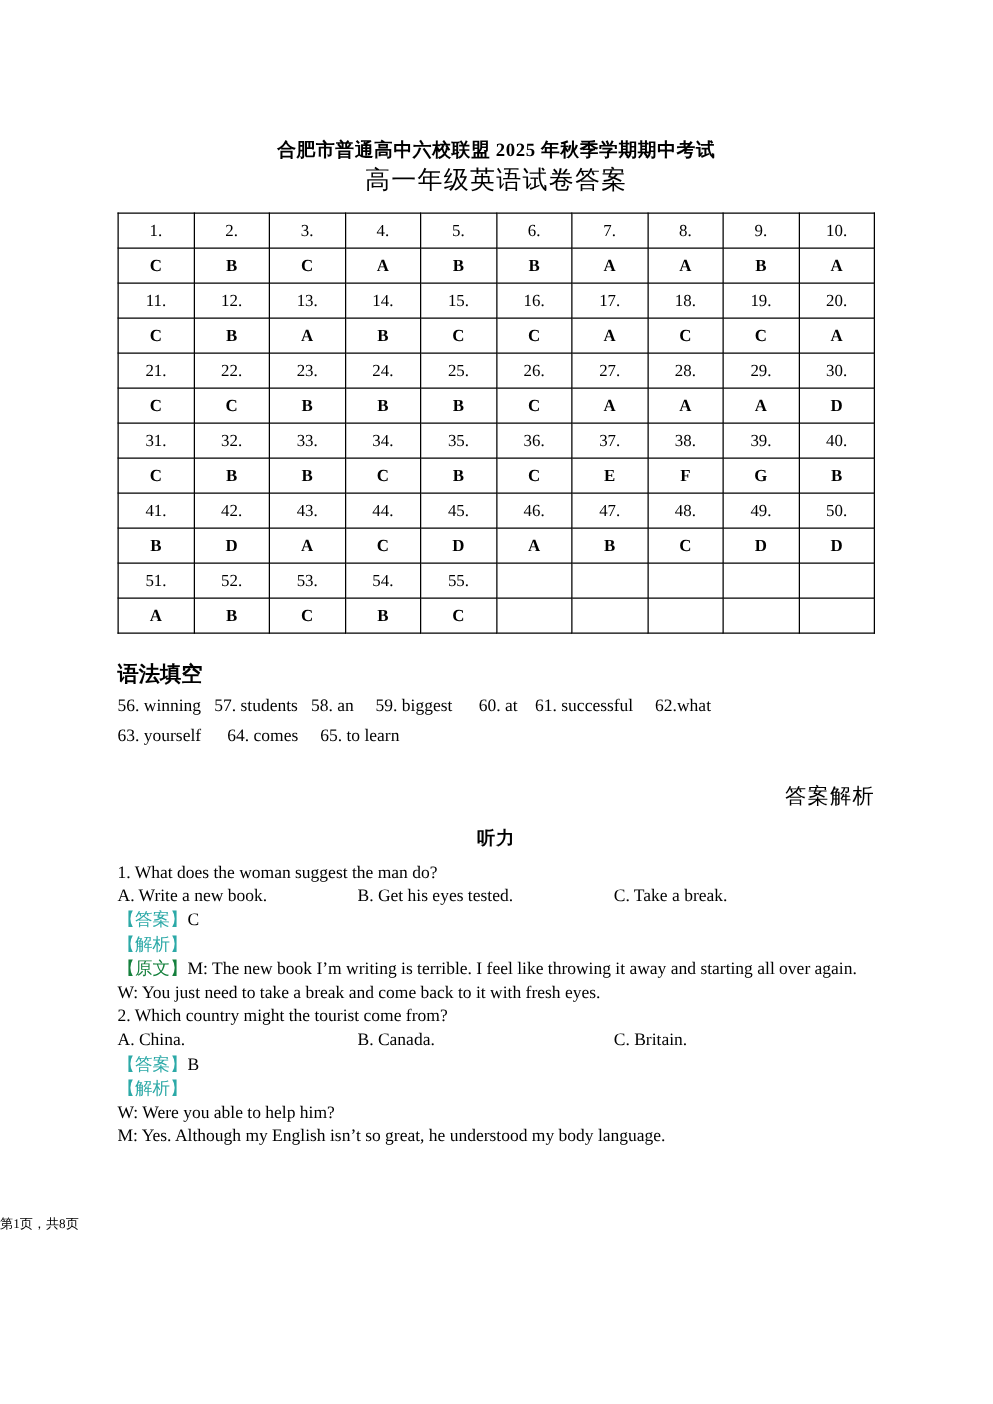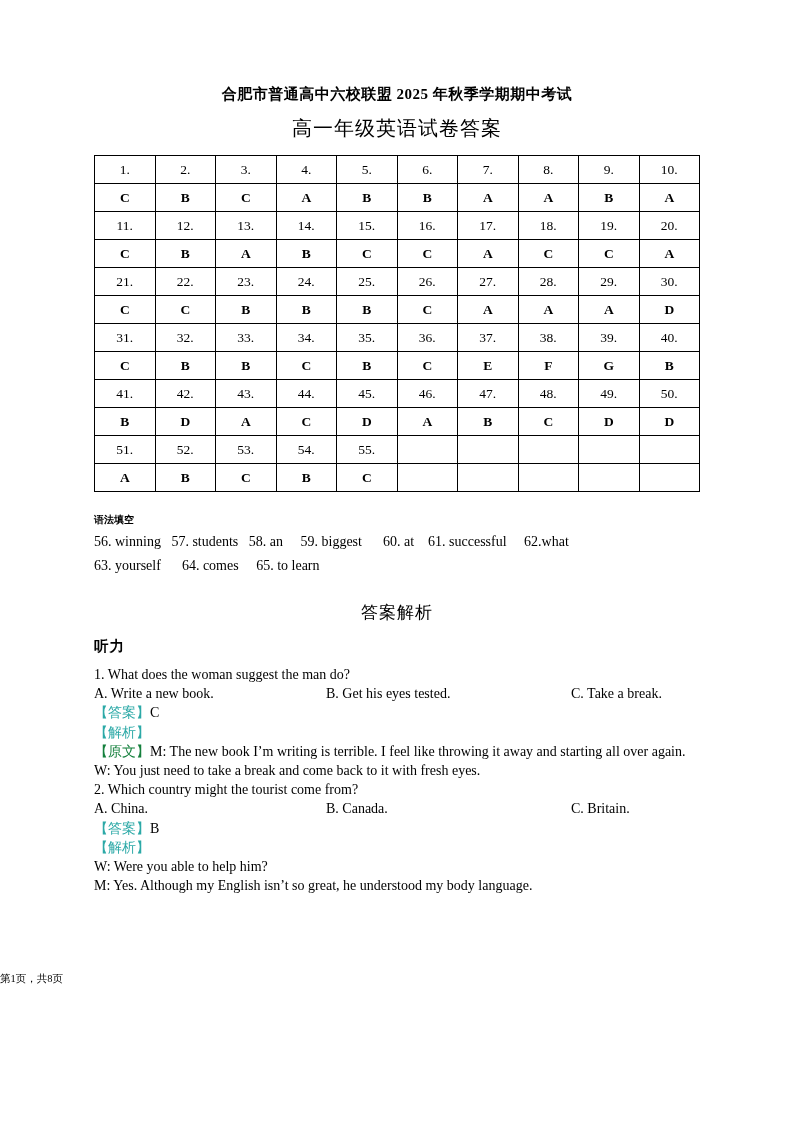--- a/index.html
+++ b/index.html
@@ -5,52 +5,52 @@
   * { margin: 0; padding: 0; box-sizing: border-box; }
   html, body { background: #ffffff; }
   .page {
     position: relative;
     width: 794px;
     height: 1123px;
     margin: 0 auto;
     background: #ffffff;
     font-family: "Liberation Serif", "DejaVu Serif", serif;
     color: #000;
-    padding-top: 85px;
+    padding-top: 111px;
     overflow: hidden;
   }
   .content { width: 606px; margin: 0 auto; }
   .title { font-size: 15px; font-weight: bold; text-align: center; letter-spacing: 0.5px; }
-  .subtitle { font-size: 20px; font-weight: 400; text-align: center; margin-top: 11px; letter-spacing: 1px; }
+  .subtitle { font-size: 20px; font-weight: 400; text-align: center; letter-spacing: 1px; }
 
   table.answer-table {
     border-collapse: collapse;
     width: 100%;
     margin-top: 13px;
     table-layout: fixed;
   }
   table.answer-table td {
     border: 1px solid #000;
     height: 28px;
     text-align: center;
     vertical-align: middle;
     font-size: 13.5px;
     padding: 0;
   }
   td.ans-cell { font-weight: bold; font-size: 14px; }
 
-  .grammar-heading { font-weight: bold; font-size: 10px; margin-top: 21px; }
+  .grammar-heading { font-weight: bold; font-size: 17px; margin-top: 21px; }
   .grammar-line { font-size: 14px; margin-top: 5px; white-space: pre-wrap; line-height: 19px; }
 
-  .analysis-heading { font-size: 17px; font-weight: 400; text-align: center; margin-top: 26px; letter-spacing: 1px; }
-  .listening-heading { font-size: 14.5px; font-weight: bold; text-align: left; margin-top: 13px; letter-spacing: 1px; }
+  .analysis-heading { font-size: 17px; font-weight: 400; text-align: right; margin-top: 26px; letter-spacing: 1px; }
+  .listening-heading { font-size: 14.5px; font-weight: bold; text-align: center; margin-top: 13px; letter-spacing: 1px; }
 
   #listening-items { margin-top: 9px; font-size: 14px; }
   #listening-items > div { line-height: 19.2px; }
-  .options-line { display: flex; gap: 40px; }
+  .options-line { display: flex; }
   .opt-0 { width: 192px; flex-shrink: 0; }
   .opt-1 { width: 205px; flex-shrink: 0; }
   .opt-2 { flex: 1; }
   .teal-label { color: var(--label-teal, #2ca9a7); }
   .src-label { color: #15803d; }
 
   .footer {
     position: absolute;
     left: 0; right: 0;
     top: 972px;

